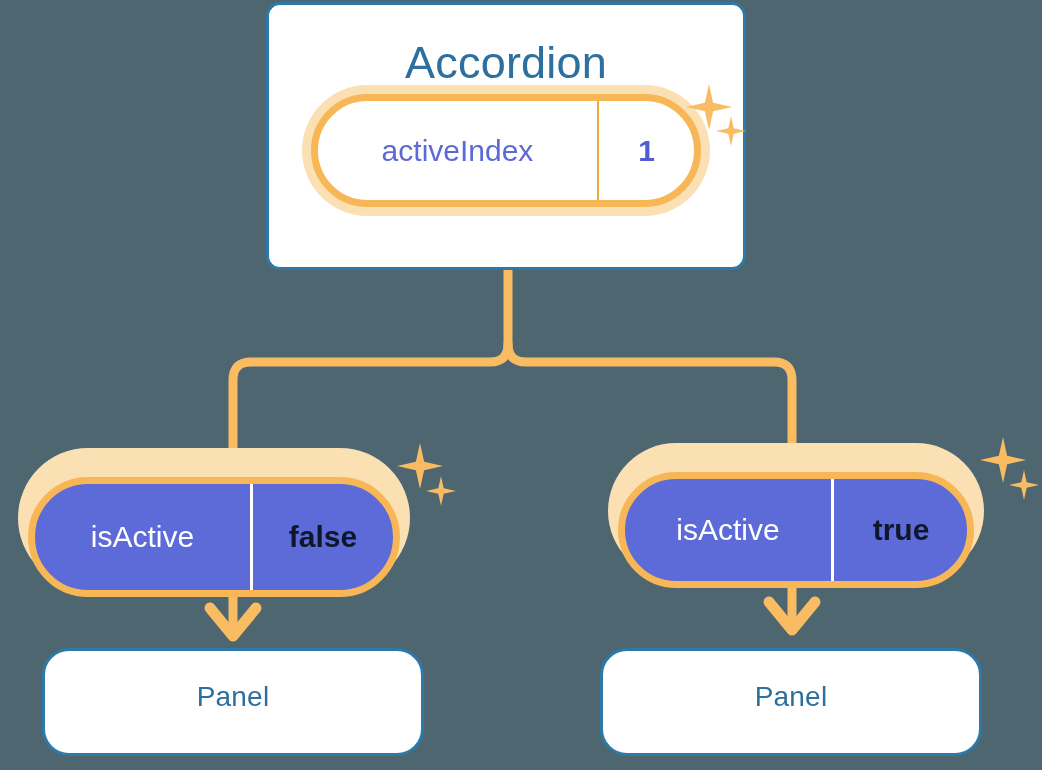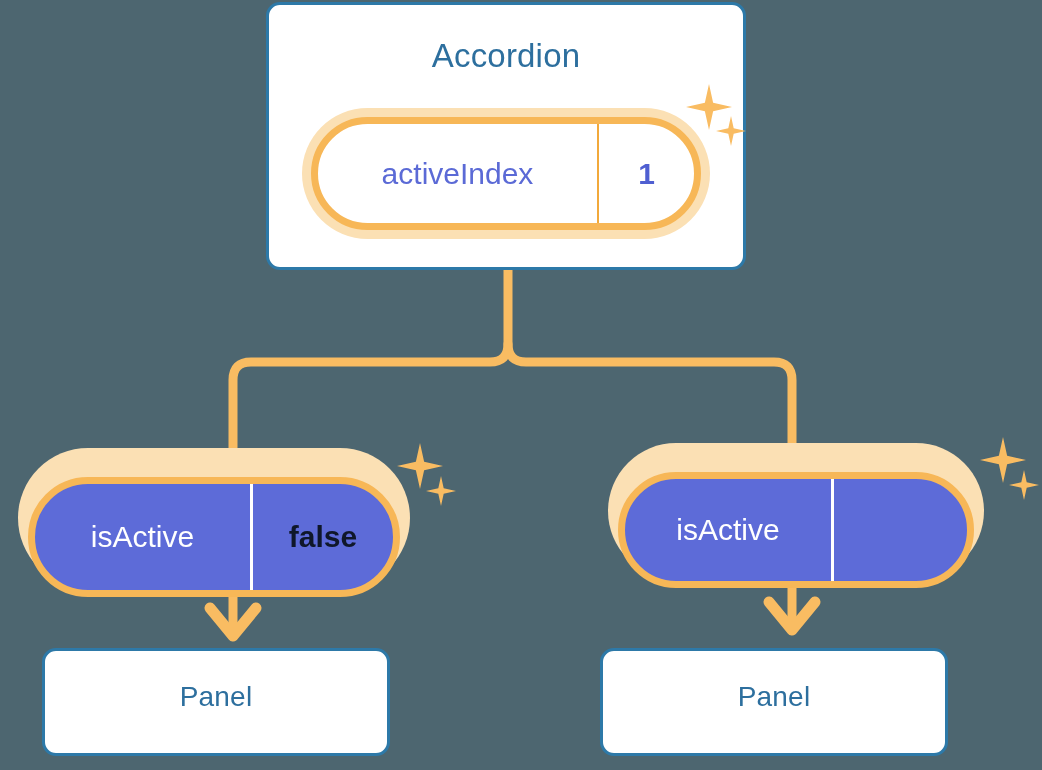--- a/index.html
+++ b/index.html
@@ -47,25 +47,26 @@
     letter-spacing: 0.2px;
   }
   #card-accordion {
     left: 266px;
     top: 2px;
     width: 480px;
     height: 268px;
   }
   #card-accordion .card-title {
     top: 32px;
-    font-size: 33px;
+    font-size: 45px;
   }
   .panel-card {
-    width: 348px;
+    width: 382px;
     height: 108px;
+    border-radius: 27px;
   }
   #card-panel-left  { left: 42px;  top: 648px; }
   #card-panel-right { left: 600px; top: 648px; }
   .panel-card .card-title {
     top: 30px;
     font-size: 28px;
   }
 
   
   .pill {
@@ -97,21 +98,21 @@
     align-items: center;
     justify-content: center;
     box-sizing: border-box;
   }
   .pill-key   { flex: none; }
   .pill-value { flex: none; }
 
   
   #pill-activeindex {
     left: 311px;
-    top: 117px;
+    top: 94px;
     width: 390px;
     height: 113px;
   }
   #pill-activeindex .pill-glow {
     left: -9px; top: -9px; right: -9px; bottom: -9px;
   }
   #pill-activeindex .pill-inner {
     background: #ffffff;
   }
   #pill-activeindex .pill-key {
@@ -252,20 +253,21 @@
   </div>
 
   <div class="card panel-card" id="card-panel-left">
     <div class="card-title">Panel</div>
   </div>
 
   <div class="pill pill-bool" id="pill-isactive-right">
     <div class="pill-glow"></div>
     <div class="pill-inner">
       <div class="pill-cell pill-key">isActive</div>
+      <div class="pill-cell pill-value">true</div>
     </div>
   </div>
 
   <div class="sparkle-group" id="sparkles-right">
     <div class="sparkle spark-big"></div>
     <div class="sparkle spark-small"></div>
   </div>
 
   <div class="card panel-card" id="card-panel-right">
     <div class="card-title">Panel</div>

